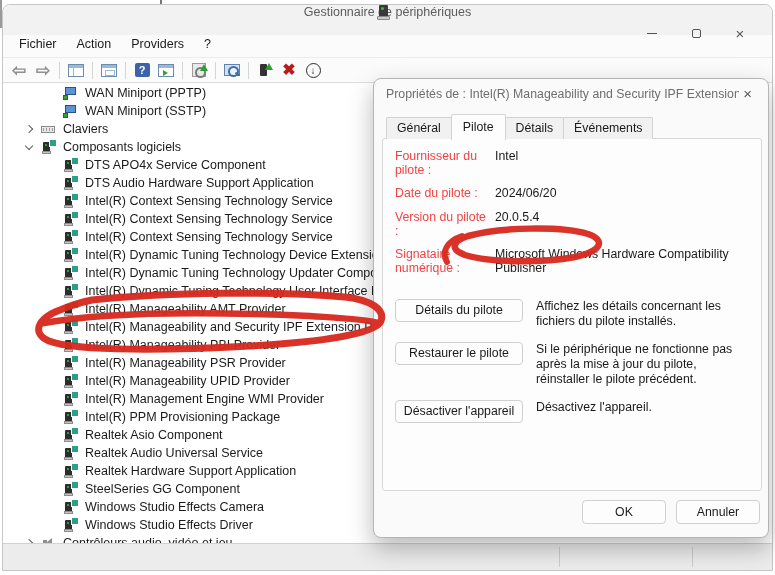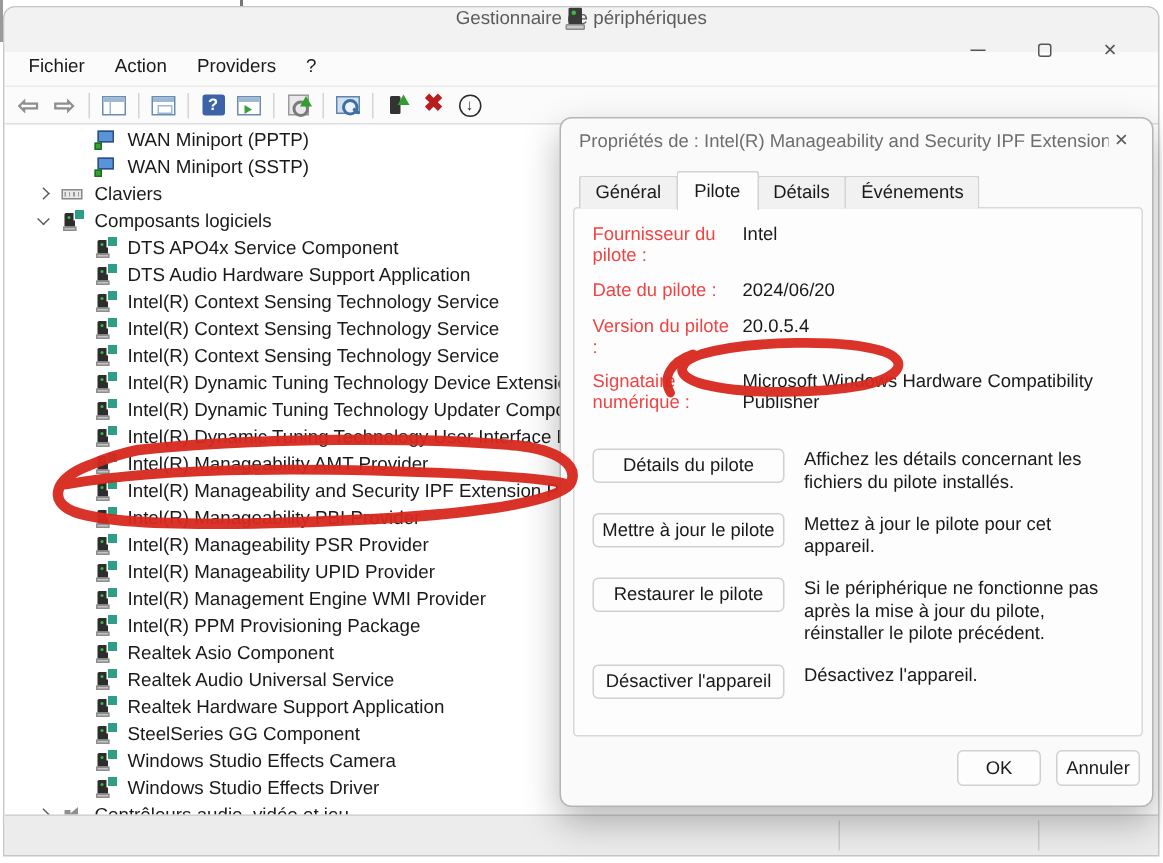--- a/index.html
+++ b/index.html
@@ -111,21 +111,21 @@
   .fld-value { font-size:12.3px; color:#1a1a1a; margin-left:4px; width:248px; line-height:14.5px; }
 
   .actions { padding:14px 10px 0 12px; }
   .action-row { display:flex; margin-bottom:13px; }
   .action-row.gap-before { margin-top:13px; }
   .drv-btn { width:128px; height:23px; flex:none; background:#fdfdfd; border:1px solid #d0d0d0; border-radius:4px;
      font-family:"Liberation Sans",sans-serif; font-size:12.3px; color:#1a1a1a; }
   .action-desc { font-size:12.3px; color:#1a1a1a; margin-left:13px; line-height:15px; width:232px; }
 
   .dlg-footer { position:absolute; right:8px; bottom:13px; display:flex; gap:10px; }
-  .dlg-footer button { width:56px; height:24px; background:#fdfdfd; border:1px solid #d0d0d0; border-radius:4px;
+  .dlg-footer button { width:84px; height:24px; background:#fdfdfd; border:1px solid #d0d0d0; border-radius:4px;
      font-family:"Liberation Sans",sans-serif; font-size:12.3px; color:#1a1a1a; }
 
   
   .annotations { position:absolute; left:0; top:0; width:775px; height:575px; z-index:60; pointer-events:none; }
 </style>
 </head>
 <body>
 
 <div class="page">
   <div class="bg-frag bg-frag-left"></div>
@@ -468,24 +468,20 @@
      <span class="fld-label">Signataire numérique :</span>
      <span class="fld-value">Microsoft Windows Hardware Compatibility Publisher</span>
    </div>
         </div>
       <div class="actions" id="actions">
           <div class="action-row">
      <button class="drv-btn">Détails du pilote</button>
      <span class="action-desc">Affichez les détails concernant les fichiers du pilote installés.</span>
    </div>
           <div class="action-row">
-     <button class="drv-btn">Mettre à jour le pilote</button>
-     <span class="action-desc">Mettez à jour le pilote pour cet appareil.</span>
-   </div>
-          <div class="action-row">
      <button class="drv-btn">Restaurer le pilote</button>
      <span class="action-desc">Si le périphérique ne fonctionne pas après la mise à jour du pilote, réinstaller le pilote précédent.</span>
    </div>
           <div class="action-row gap-before">
      <button class="drv-btn">Désactiver l'appareil</button>
      <span class="action-desc">Désactivez l'appareil.</span>
    </div>
         </div>
     </div>
     <div class="dlg-footer">

